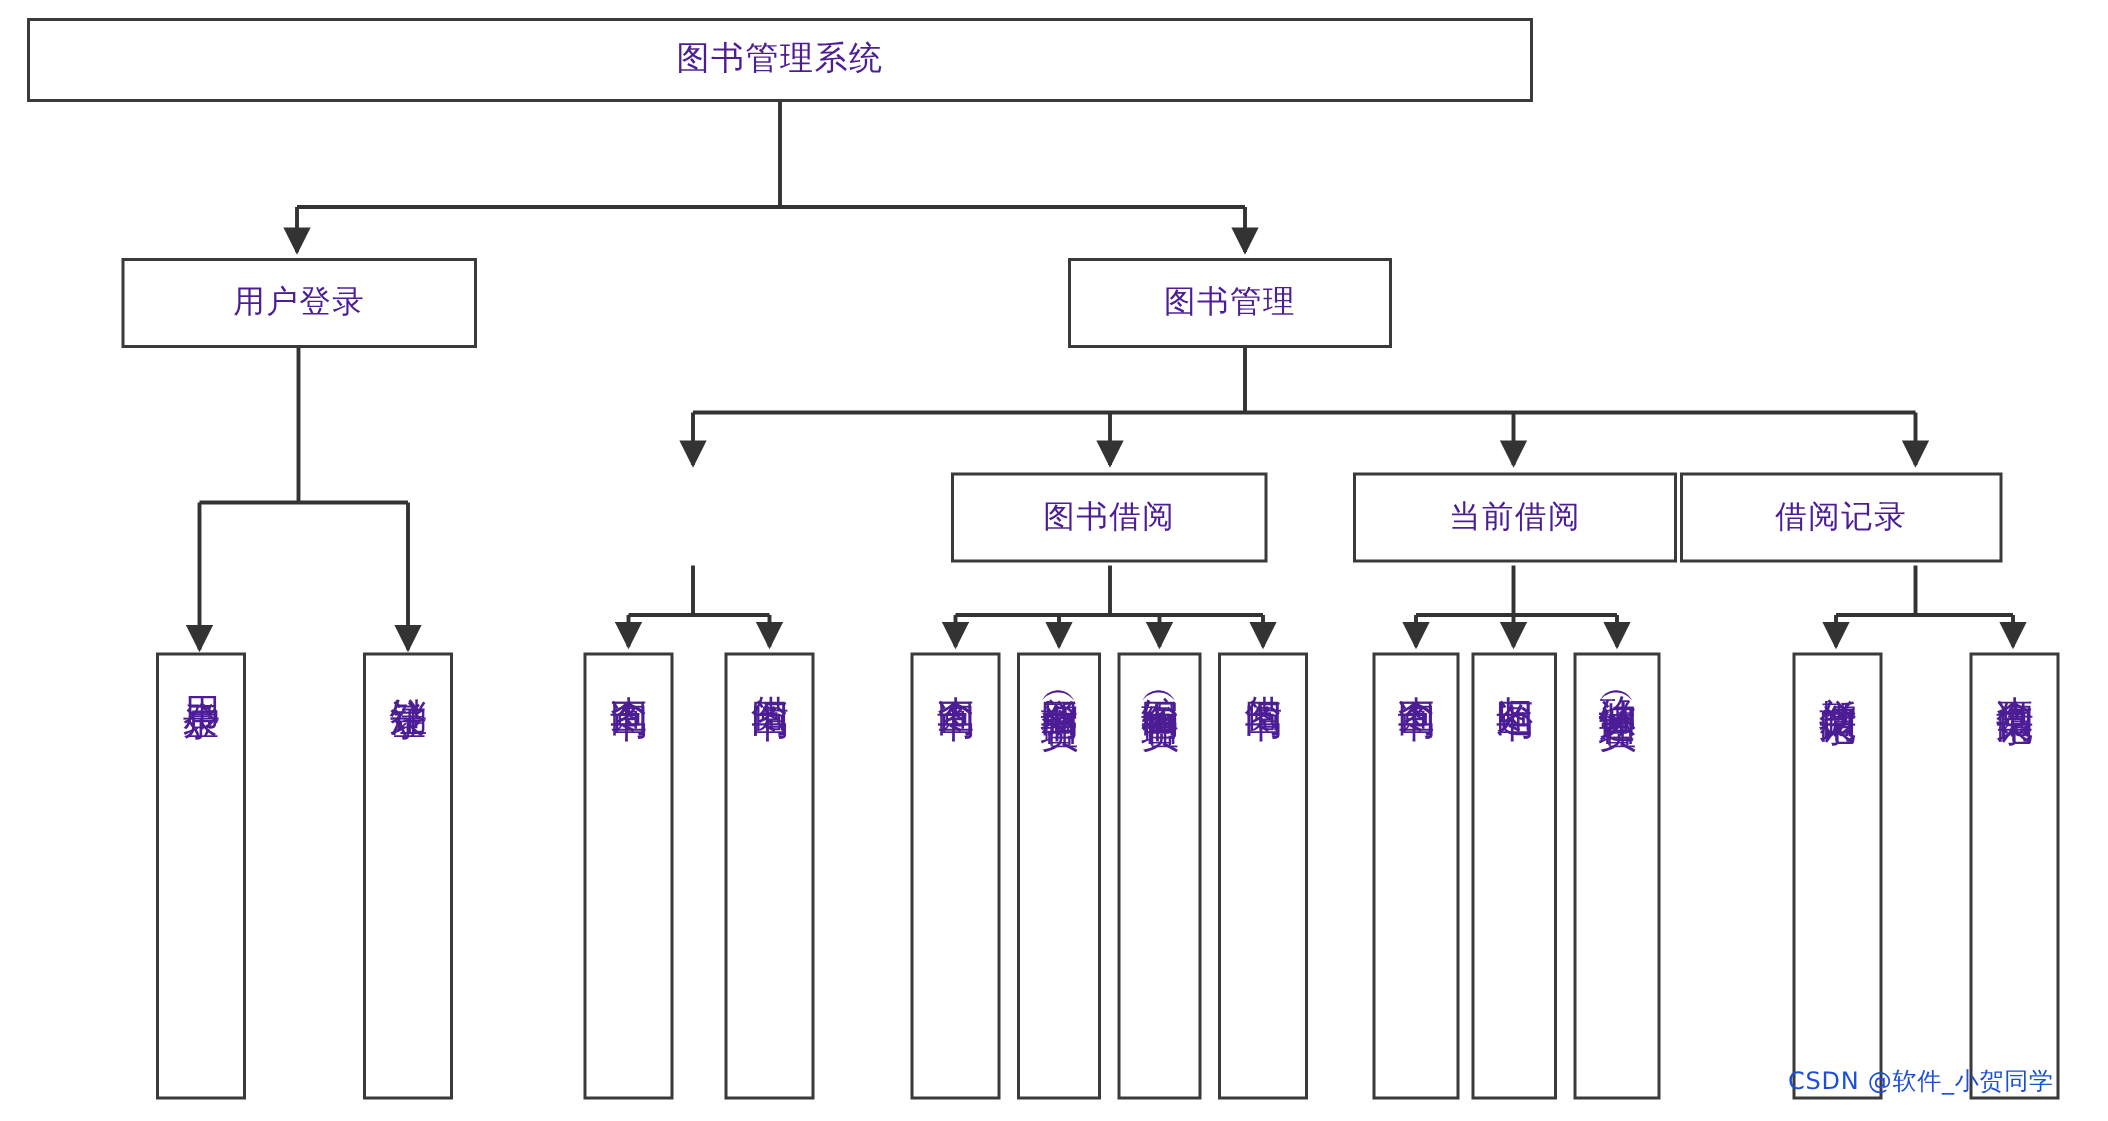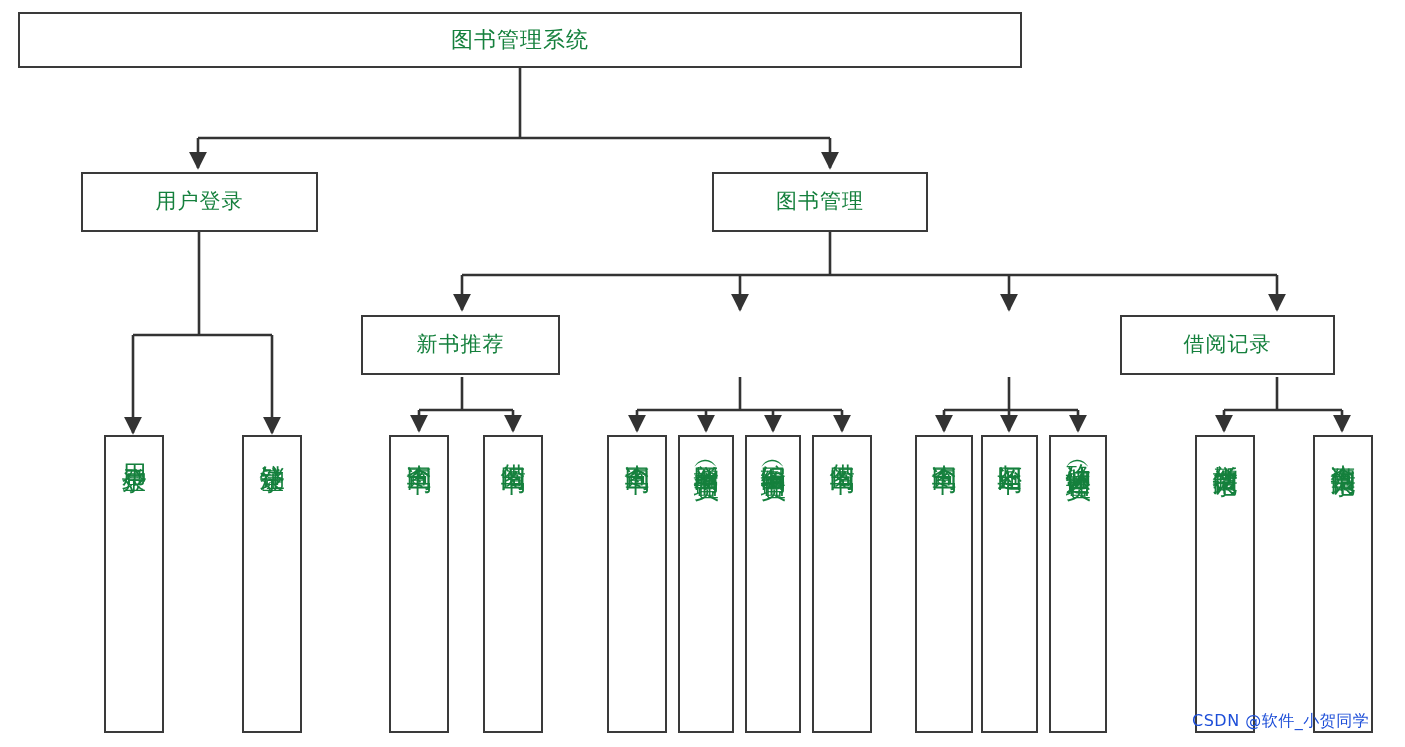--- a/index.html
+++ b/index.html
@@ -12,21 +12,21 @@
   svg.links{position:absolute;left:0;top:0;width:1405px;height:747px;pointer-events:none;}
 
   .node{
     position:absolute;
     box-sizing:border-box;
     background:#ffffff;
     border:2px solid #3a3a3a;
     display:flex;
     align-items:center;
     justify-content:center;
-    color:#15803d;
+    color:#4c1d95;
     z-index:2;
   }
   .node .label{
     display:block;
     text-align:center;
     line-height:1.14;
     white-space:nowrap;
   }
   
   .node.h .label{font-size:21px;letter-spacing:1px;}
@@ -111,22 +111,25 @@
     <span class="label">图书管理系统</span>
   </div>
 
   <div class="node h" style="left:81px;top:172px;width:237px;height:60px;">
     <span class="label">用户登录</span>
   </div>
   <div class="node h" style="left:712px;top:172px;width:216px;height:60px;">
     <span class="label">图书管理</span>
   </div>
 
-  <div class="node h" style="left:361px;top:315px;width:199px;height:60px;">
-    <span class="label">新书推荐</span>
+  <div class="node h" style="left:634px;top:315px;width:211px;height:60px;">
+    <span class="label">图书借阅</span>
+  </div>
+  <div class="node h" style="left:902px;top:315px;width:216px;height:60px;">
+    <span class="label">当前借阅</span>
   </div>
   <div class="node h" style="left:1120px;top:315px;width:215px;height:60px;">
     <span class="label">借阅记录</span>
   </div>
 
   <div class="node v" style="left:104px;top:435px;width:60px;height:298px;">
     <span class="label">用户登录</span>
   </div>
   <div class="node v" style="left:242px;top:435px;width:60px;height:298px;">
     <span class="label">注销登录</span>

